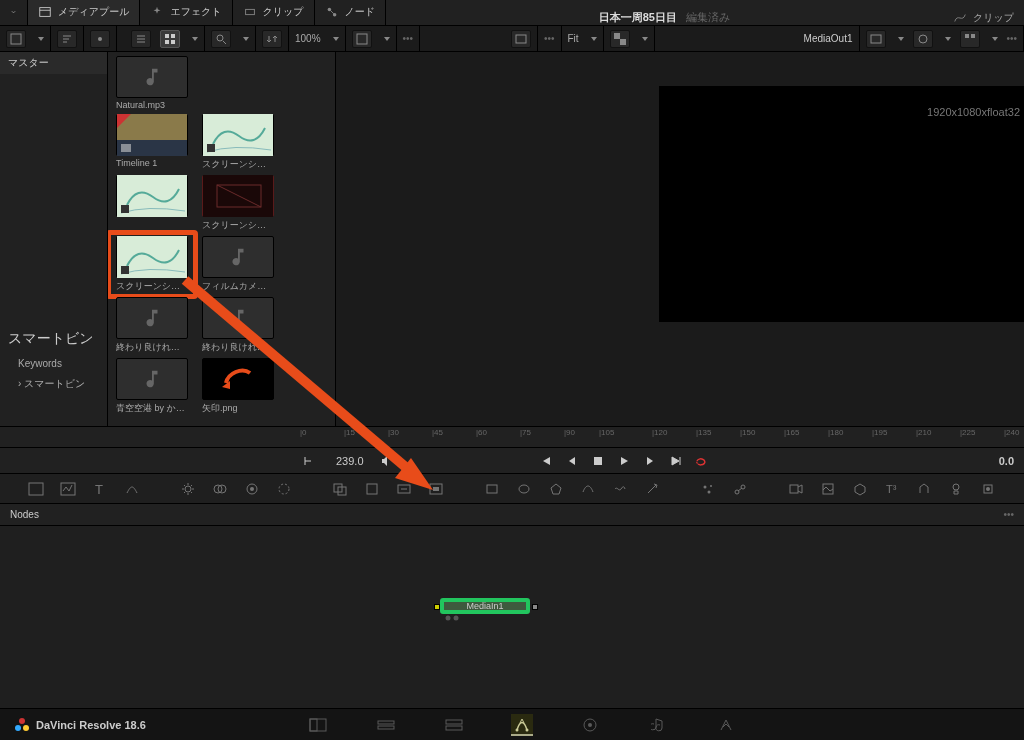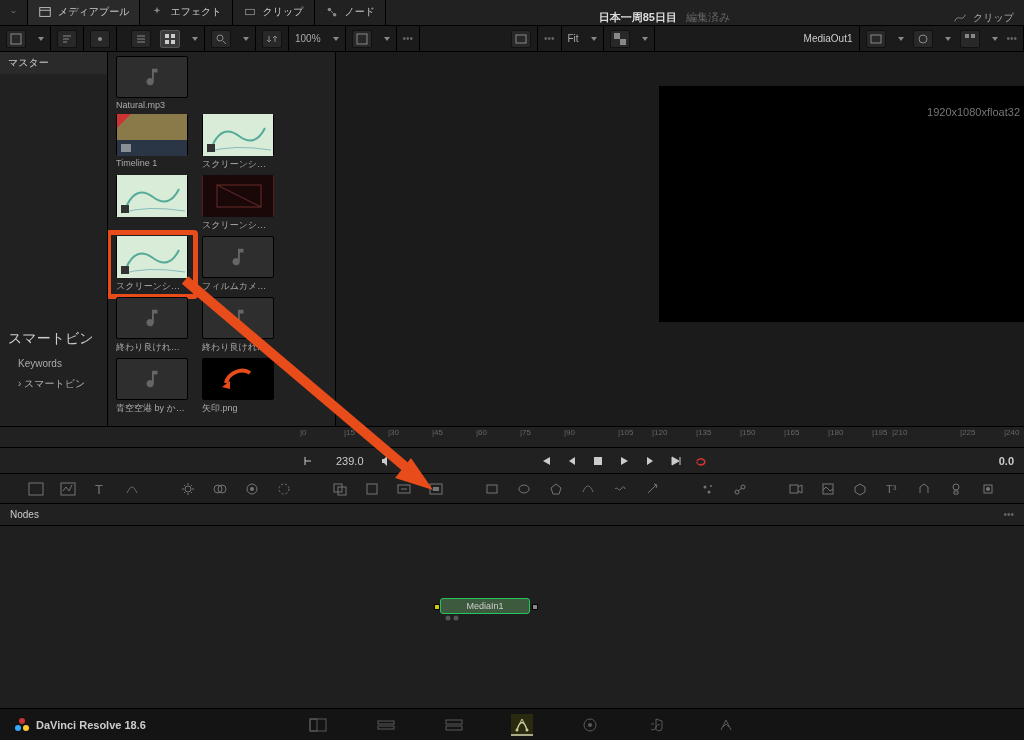--- a/index.html
+++ b/index.html
@@ -59,21 +59,21 @@
 
 .fbar { height:30px; background:#1f1f1f; border-bottom:1px solid #000; display:flex; align-items:center; justify-content:center; gap:10px; }
 .fbar .fb { width:22px; height:22px; display:flex; align-items:center; justify-content:center; cursor:pointer; border-radius:2px; opacity:0.7; }
 .fbar .gap { width:14px; }
 
 
 .nodeshdr { height:22px; background:#212121; border-bottom:1px solid #000; display:flex; align-items:center; padding:0 10px; font-size:10px; color:#ccc; }
 .nodeshdr .dots { margin-left:auto; cursor:pointer; }
 .nodes { height:240px; background:#1f1f1f; position:relative; }
 .nodebox { position:absolute; height:16px; background:#3a3a3a; border:1px solid #000; border-radius:3px; display:flex; align-items:center; justify-content:center; font-size:9px; padding:0 10px; color:#ccc; cursor:pointer; }
-.nodebox.mediain { background:#3e5a3e; border:1px solid #22c55e; top:72px; left:440px; width:90px; }
+.nodebox.mediain { background:#3e5a3e; border:4px solid #22c55e; top:72px; left:440px; width:90px; }
 .nodebox.bg { top:210px; left:215px; width:90px; background:#3a3a3a; border:1px solid #555; }
 .nodebox.mediaout { top:210px; left:665px; width:90px; background:#3a3a3a; border:1px solid #888; }
 .nodeport { position:absolute; width:6px; height:6px; background:#888; border:1px solid #000; }
 
 
 .bigarrow { position:absolute; pointer-events:none; z-index:50; }
 
 
 .bottom { position:absolute; bottom:0; left:0; right:0; height:32px; background:#141414; border-top:1px solid #000; display:flex; align-items:center; }
 .bottom .brand { display:flex; align-items:center; gap:6px; padding:0 14px; color:#ccc; font-size:11px; font-weight:bold; }
@@ -393,28 +393,28 @@
 
 <div class="rulerrow">
   <div class="ruler" id="ruler">
       <div class="tick" style="left: 10px;">|0</div>
       <div class="tick" style="left: 54px;">|15</div>
       <div class="tick" style="left: 98px;">|30</div>
       <div class="tick" style="left: 142px;">|45</div>
       <div class="tick" style="left: 186px;">|60</div>
       <div class="tick" style="left: 230px;">|75</div>
       <div class="tick" style="left: 274px;">|90</div>
-      <div class="tick" style="left: 328px;">|105</div>
+      <div class="tick" style="left: 309px;">|105</div>
       <div class="tick" style="left: 362px;">|120</div>
       <div class="tick" style="left: 406px;">|135</div>
       <div class="tick" style="left: 450px;">|150</div>
       <div class="tick" style="left: 494px;">|165</div>
       <div class="tick" style="left: 538px;">|180</div>
       <div class="tick" style="left: 582px;">|195</div>
-      <div class="tick" style="left: 602px;">|210</div>
+      <div class="tick" style="left: 626px;">|210</div>
       <div class="tick" style="left: 670px;">|225</div>
       <div class="tick" style="left: 714px;">|240</div>
     </div>
 </div>
 
 <div class="transport">
   <div style="width:290px;"></div>
   <div class="pbtn">
       <svg width="10" height="10">
         <path d="M2 1v8M2 5h6" stroke="#ccc"></path>

